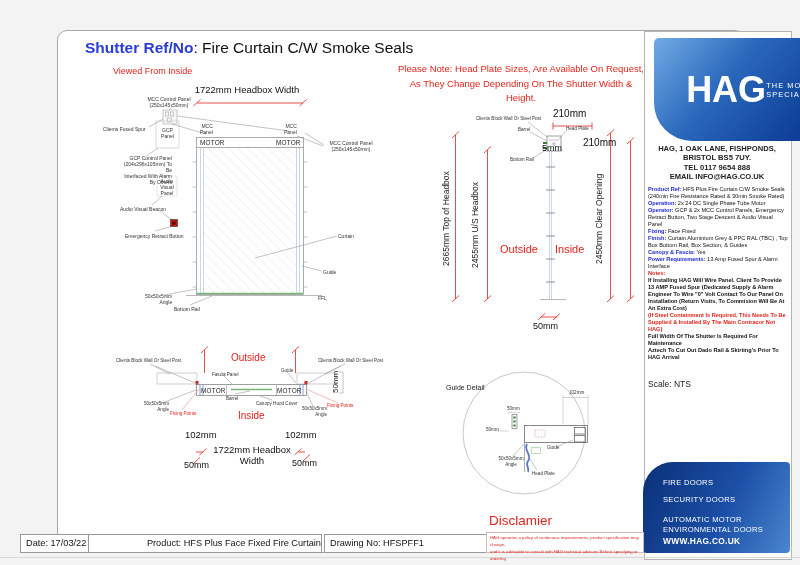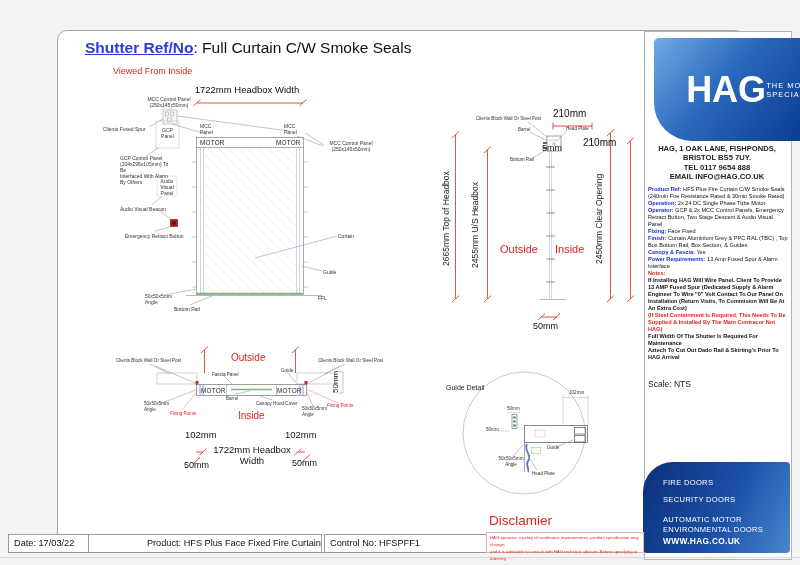--- a/index.html
+++ b/index.html
@@ -1,20 +1,20 @@
 <!DOCTYPE html>
 <html><head>
 <meta charset="utf-8">
 <style>
   html,body{margin:0;padding:0;}
   body{background:#f3f3f3;font-family:"Liberation Sans",sans-serif;}
   #canvas{position:relative;width:800px;height:565px;overflow:hidden;background:#f3f3f3;}
   .abs{position:absolute;}
   #sheet{left:57px;top:30px;width:686px;height:521px;background:#fff;border:1px solid #a9a9a9;border-radius:10px;}
-  .lbl{position:absolute;color:#333;white-space:pre-line;line-height:1.2;}
+  .lbl{position:absolute;color:#333;white-space:pre-line;line-height:1.2;text-align:right;}
   .t45{font-size:4.6px;}
   .t5{font-size:5px;}
   .t6{font-size:6.4px;color:#222;letter-spacing:.2px;}
   .t7{font-size:7px;color:#222;}
   .dim{font-size:9.5px;color:#111;}
   .dim8{font-size:9px;color:#111;}
   .red{color:#e0241c;}
   .ctr{text-align:center;}
   .vdim{position:absolute;writing-mode:vertical-rl;transform:rotate(180deg);font-size:8.5px;color:#222;text-align:center;width:11px;}
   
@@ -232,23 +232,25 @@
       </g>
       <g stroke="#9c9c9c" stroke-width="0.6">
         <line x1="556" y1="447" x2="573" y2="440"></line>
         <line x1="513" y1="456" x2="525" y2="443"></line>
         <line x1="537" y1="470" x2="528" y2="456"></line>
       </g>
     </g>
   </svg>
 
   <div class="abs" style="left:85px;top:39px;font-size:15.5px;">
-    <span style="color:#2b3bd6;font-weight:bold;text-decoration:underline;">Shutter Ref/No</span><span style="color:#111;">: Full Curtain C/W Smoke Seals</span>
+    <span style="color:#2b3bd6;font-weight:bold;">Shutter Ref/No</span><span style="color:#111;">: Fire Curtain C/W Smoke Seals</span>
   </div>
   <div class="lbl red" style="left:113px;top:66px;font-size:9px;">Viewed From Inside</div>
+  <div class="lbl red ctr" style="left:396px;top:62px;width:250px;font-size:9.5px;line-height:14.5px;">Please Note: Head Plate Sizes, Are Available On Request,
+As They  Change Depending On The Shutter Width &amp; Height.</div>
 
   <div class="lbl dim ctr" style="left:188px;top:84px;width:118px;">1722mm Headbox Width</div>
   <div class="lbl t5 ctr" style="left:140px;top:96px;width:58px;">MCC Control Panel
 (250x145x50mm)</div>
   <div class="lbl t5" style="left:103px;top:126px;">Clients Fused Spur</div>
   <div class="lbl t5 ctr" style="left:158px;top:127px;width:19px;">GCP
 Panel</div>
   <div class="lbl t5" style="left:120px;top:155px;width:52px;">GCP Control Panel
 (204x296x105mm) To Be
 Interfaced With Alarm
@@ -346,21 +348,21 @@
     <div id="scale-line">Scale: NTS</div>
   </div>
 
   <div class="abs" id="promo-box"></div>
   <div class="promo-line" style="top:495px;">SECURITY DOORS</div>
   <div class="promo-line" style="top:478px;">FIRE DOORS</div>
   <div class="promo-line" style="top:515px;">AUTOMATIC MOTOR</div>
   <div class="promo-line" style="top:525px;">ENVIRONMENTAL DOORS</div>
   <div class="promo-line" style="top:536px;font-weight:bold;font-size:8.4px;">WWW.HAG.CO.UK</div>
 
-  <div class="fcell" style="left:8px;width:81px;">Date: 17/03/22</div>
+  <div class="fcell" style="left:20px;width:81px;">Date: 17/03/22</div>
   <div class="fcell" style="left:88px;width:234px;text-align:right;">Product: HFS Plus Face Fixed Fire Curtain</div>
-  <div class="fcell" style="left:324px;width:164px;">Control No: HFSPFF1</div>
+  <div class="fcell" style="left:324px;width:164px;">Drawing No: HFSPFF1</div>
   <div class="lbl red" style="left:489px;top:513px;font-size:13.5px;">Disclamier</div>
   <div class="abs" id="disclaimer-box">HAG operates a policy of continuous improvements, product specification may change,
 and it is advisable to consult with HAG technical advisors Before specifying or ordering</div>
 
   <div class="abs" style="left:0;top:557px;width:800px;height:1px;background:#d8d8d8;"></div>
 </div>
 
 </body></html>

